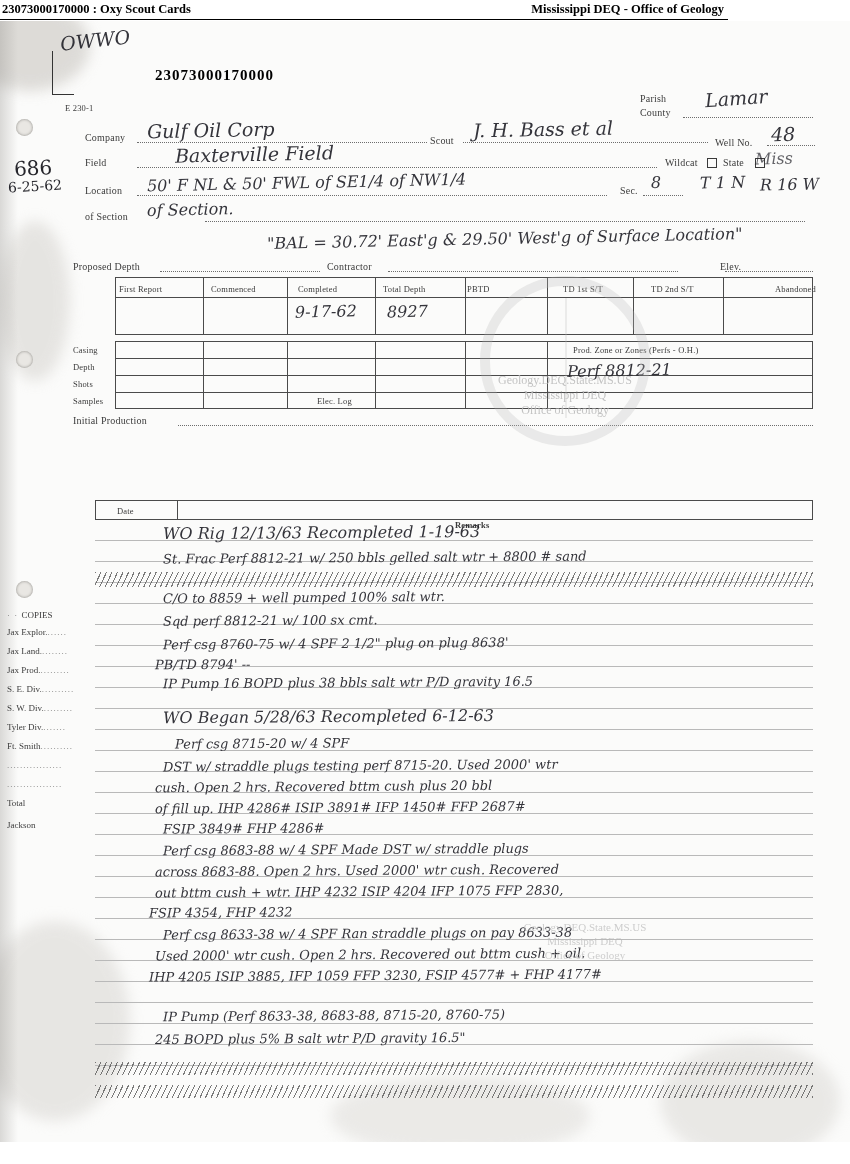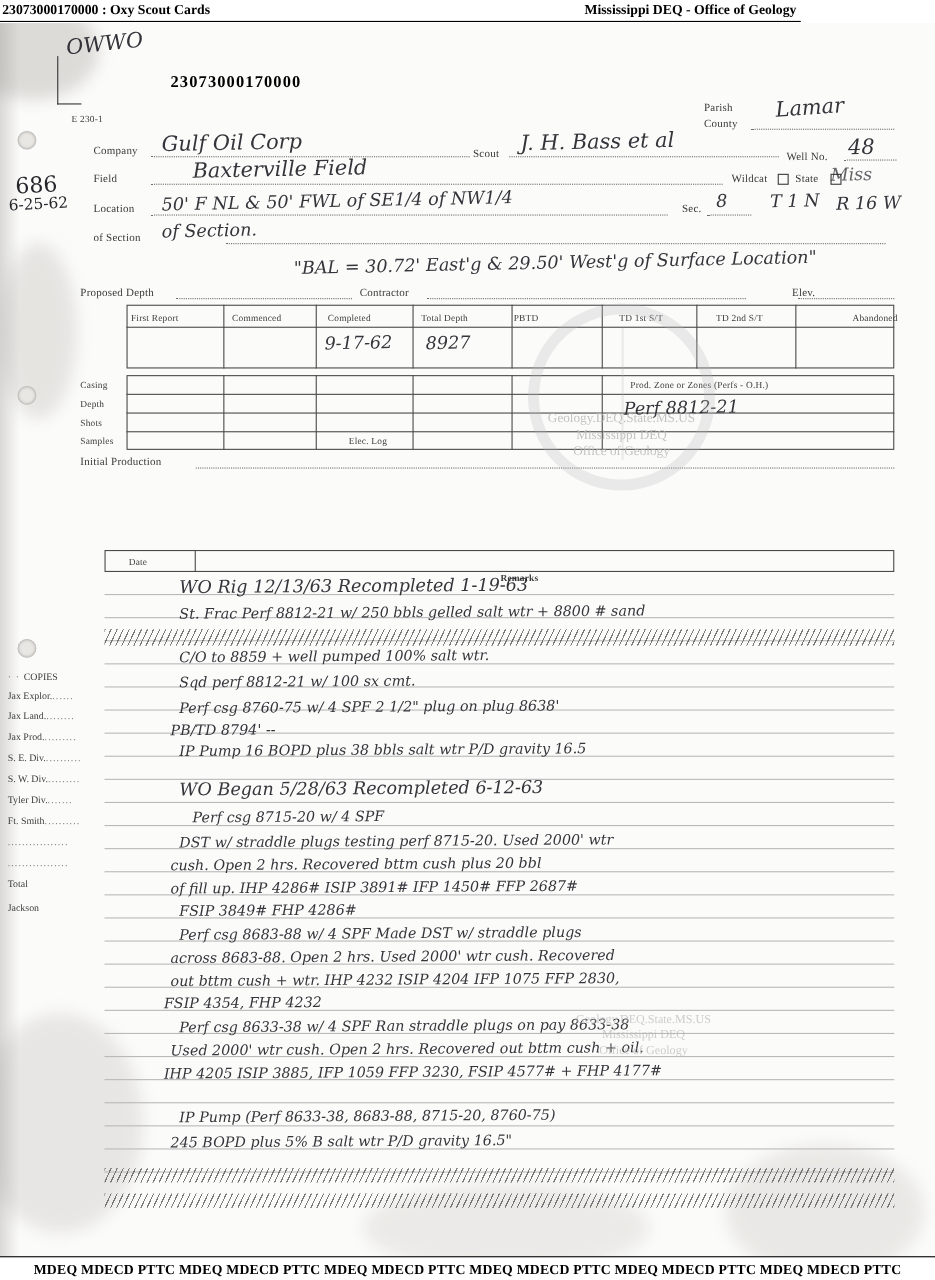--- a/index.html
+++ b/index.html
@@ -413,15 +413,14 @@
       <div>Office of Geology</div>
     </div>
     <div class="wm" style="left:470px; top:900px; width:230px; font-size:11px; opacity:.7;">
       <div>Geology.DEQ.State.MS.US</div>
       <div>Mississippi DEQ</div>
       <div>Office of Geology</div>
     </div>
 
   </div>
 
-  <div class="bottombar">MDEQ  MDECD  PTTC   MDEQ  MDECD  PTTC   MDEQ  MDECD  PTTC   MDEQ  MDECD  PTTC   MDEQ  MDECD  PTTC   MDEQ  MDECD  PTTC</div>
 
 </div>
 
 </body></html>

